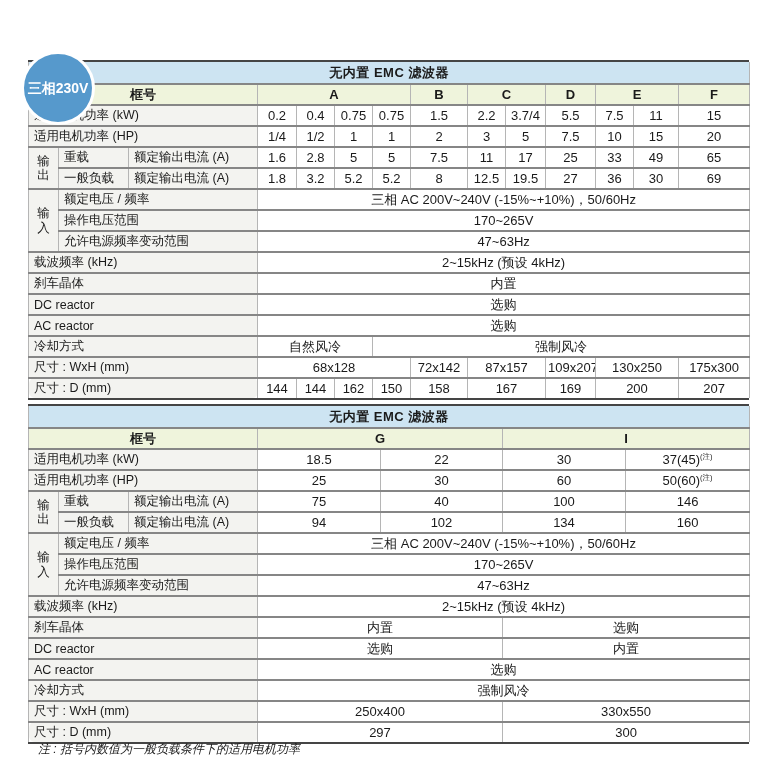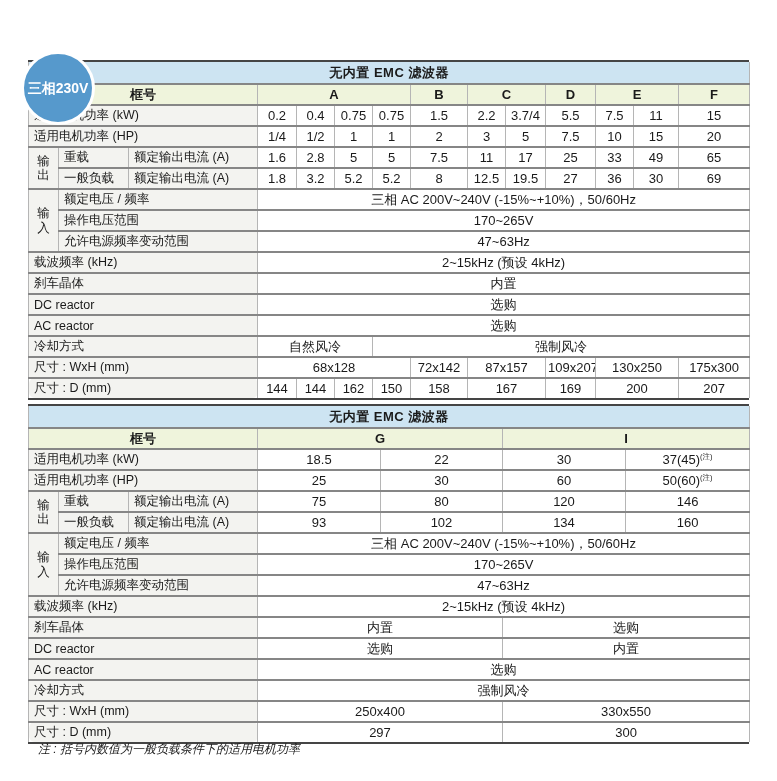--- a/index.html
+++ b/index.html
@@ -223,28 +223,28 @@
             <td class="data">25</td>
             <td class="data">30</td>
             <td class="data">60</td>
             <td class="data">50(60)<sup>(注)</sup></td>
           </tr>
           <tr>
             <td rowspan="2" class="vlabel" style="background: rgb(243, 243, 240);">输出</td>
             <td class="label" style="background: rgb(243, 243, 240);">重载</td>
             <td class="label" style="background: rgb(243, 243, 240);">额定输出电流 (A)</td>
             <td class="data">75</td>
-            <td class="data">80</td>
-            <td class="data">120</td>
+            <td class="data">40</td>
+            <td class="data">100</td>
             <td class="data">146</td>
           </tr>
           <tr>
             <td class="label" style="background: rgb(243, 243, 240);">一般负载</td>
             <td class="label" style="background: rgb(243, 243, 240);">额定输出电流 (A)</td>
-            <td class="data">93</td>
+            <td class="data">94</td>
             <td class="data">102</td>
             <td class="data">134</td>
             <td class="data">160</td>
           </tr>
           <tr>
             <td rowspan="3" class="vlabel" style="background: rgb(243, 243, 240);">输入</td>
             <td colspan="2" class="label" style="background: rgb(243, 243, 240);">额定电压 / 频率</td>
             <td colspan="4" class="data">三相 AC 200V~240V (-15%~+10%)，50/60Hz</td>
           </tr>
           <tr>

